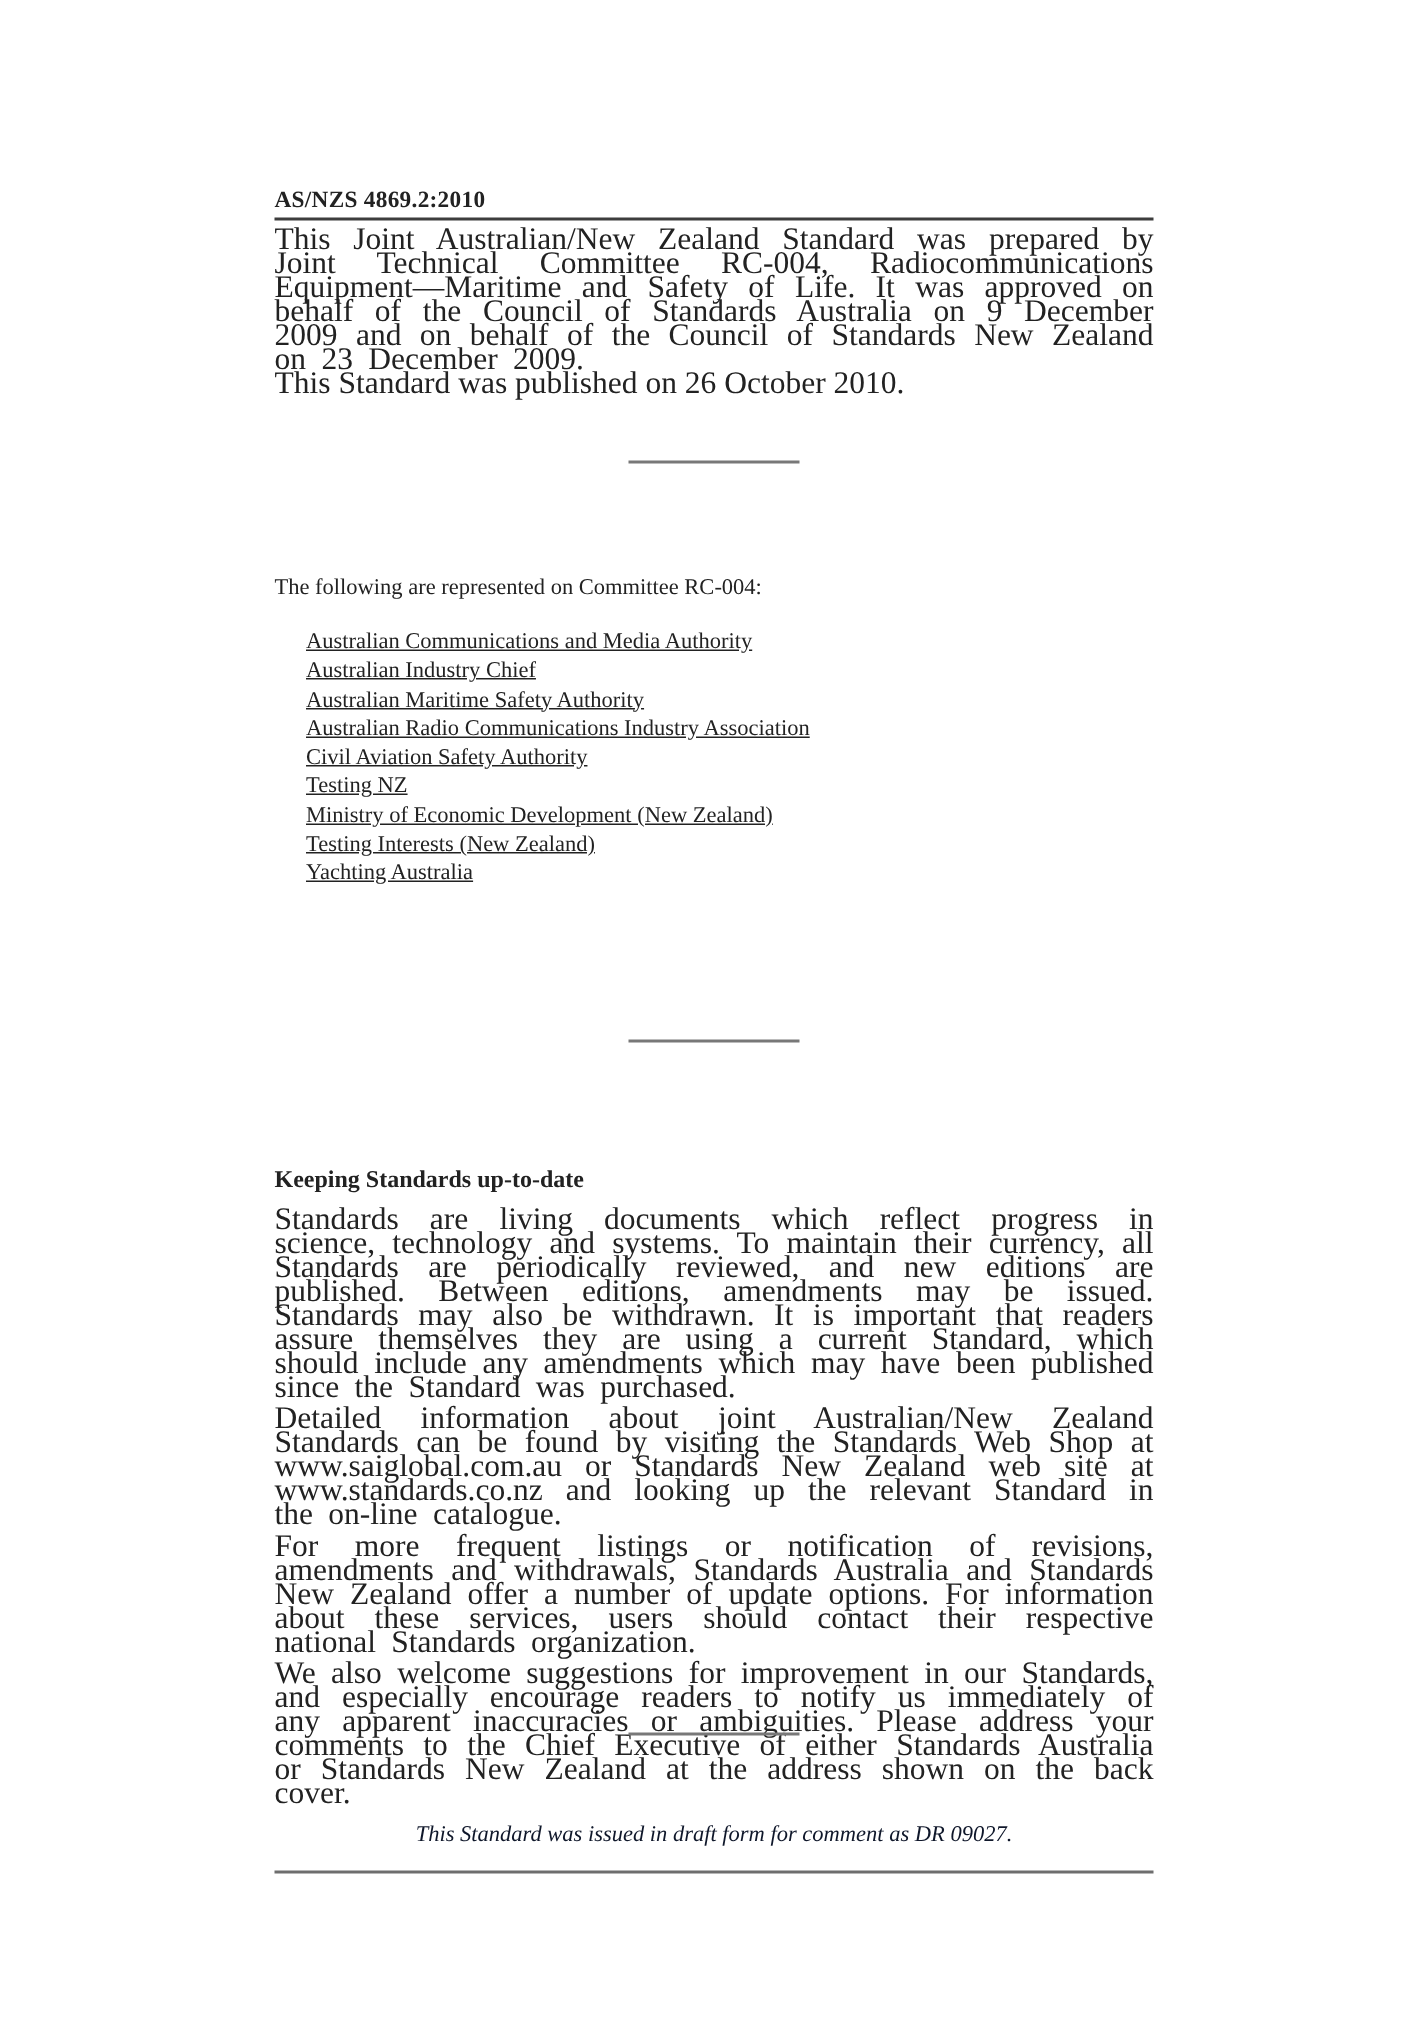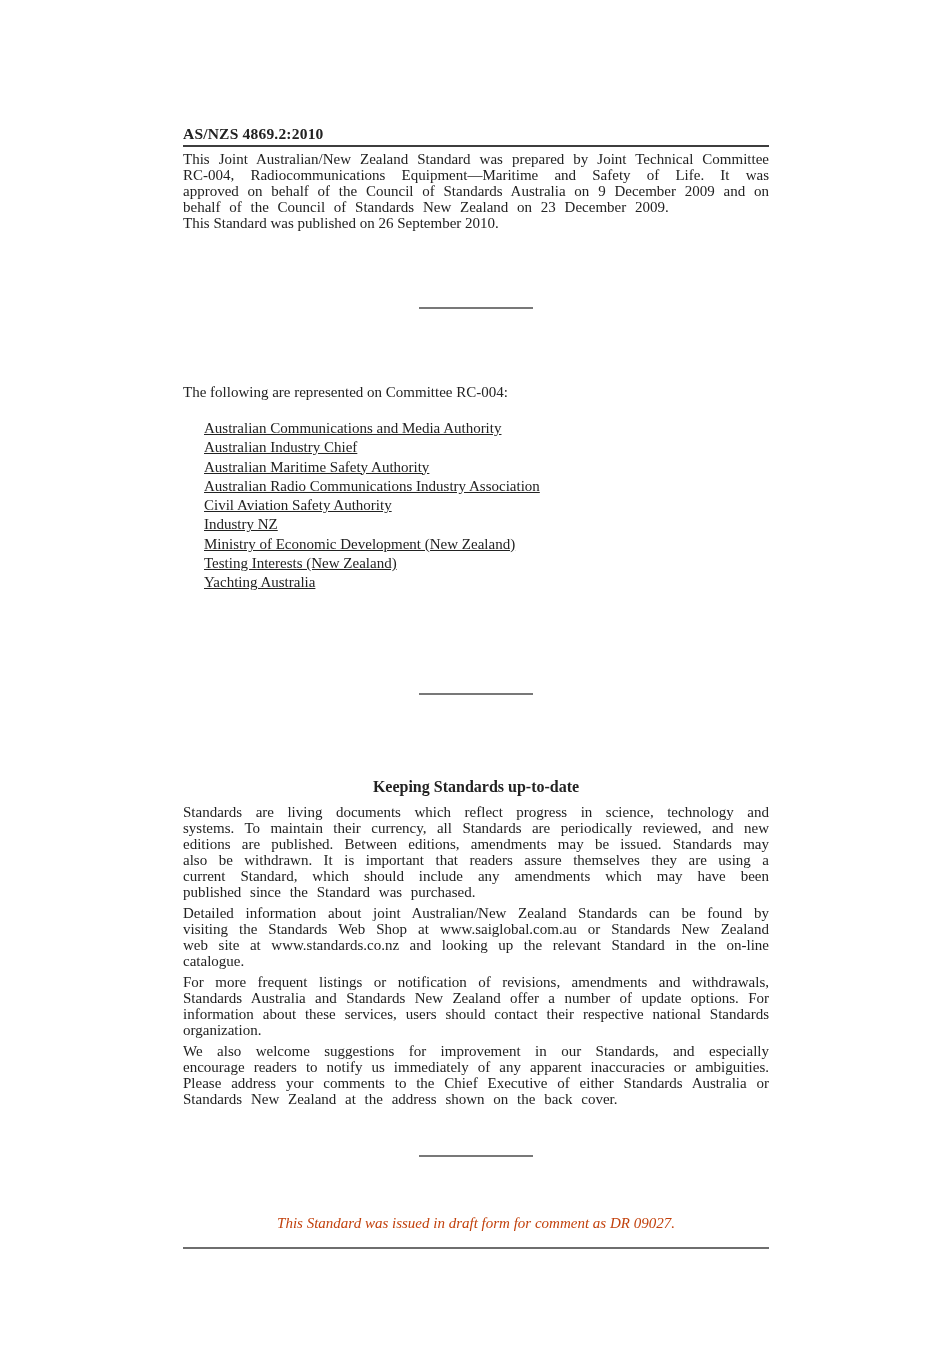--- a/index.html
+++ b/index.html
@@ -26,21 +26,21 @@
   .doc-number {
     font-size: 15.5px;
     font-weight: bold;
     line-height: 18px;
     letter-spacing: 0.2px;
     padding-bottom: 2px;
     border-bottom: 2px solid #3d3d3d;
     margin: 0;
   }
   .para {
-    font-size: 15px;
+    font-size: 21px;
     line-height: 16px;
     margin: 0;
   }
   .justified {
     text-align: justify;
     word-spacing: 5px;
   }
   .intro-para { margin-top: 4px; }
   
   .divider {
@@ -66,68 +66,68 @@
     padding: 0 0 0 21px;
     font-size: 15px;
     line-height: 19.3px;
     text-decoration: underline;
   }
   
   .keeping { top: 778px; }
   .keeping-title {
     font-size: 16px;
     font-weight: bold;
-    text-align: center;
+    text-align: left;
     line-height: 18px;
     margin: 0 0 8px 0;
   }
   .keeping .para { margin-bottom: 5px; }
   
   .draft-note {
     position: absolute;
     top: 1214px;
     left: 183px;
     width: 586px;
     text-align: center;
     font-style: italic;
     font-size: 15px;
     line-height: 18px;
-    color: #c2410c;
+    color: #0f172a;
   }
   .bottom-rule {
     position: absolute;
     top: 1247px;
     left: 183px;
     width: 586px;
     height: 0;
     border-top: 2px solid #6e6e6e;
   }
 </style>
 </head>
 <body>
 
 <div class="page">
 
   <div class="col doc-header">
     <h1 class="doc-number">AS/NZS 4869.2:2010</h1>
     <p class="para justified intro-para">This Joint Australian/New Zealand Standard was prepared by Joint Technical Committee RC-004, Radiocommunications Equipment—Maritime and Safety of Life. It was approved on behalf of the Council of Standards Australia on 9 December 2009 and on behalf of the Council of Standards New Zealand on 23 December 2009.</p>
-    <p class="para">This Standard was published on 26 September 2010.</p>
+    <p class="para">This Standard was published on 26 October 2010.</p>
   </div>
 
   <div class="divider divider-1"></div>
 
   <div class="col committee">
     <p class="committee-heading">The following are represented on Committee RC-004:</p>
     <ul class="committee-list">
       <li>Australian Communications and Media Authority</li>
       <li>Australian Industry Chief</li>
       <li>Australian Maritime Safety Authority</li>
       <li>Australian Radio Communications Industry Association</li>
       <li>Civil Aviation Safety Authority</li>
-      <li>Industry NZ</li>
+      <li>Testing NZ</li>
       <li>Ministry of Economic Development (New Zealand)</li>
       <li>Testing Interests (New Zealand)</li>
       <li>Yachting Australia</li>
     </ul>
   </div>
 
   <div class="divider divider-2"></div>
 
   <div class="col keeping">
     <h2 class="keeping-title">Keeping Standards up-to-date</h2>

